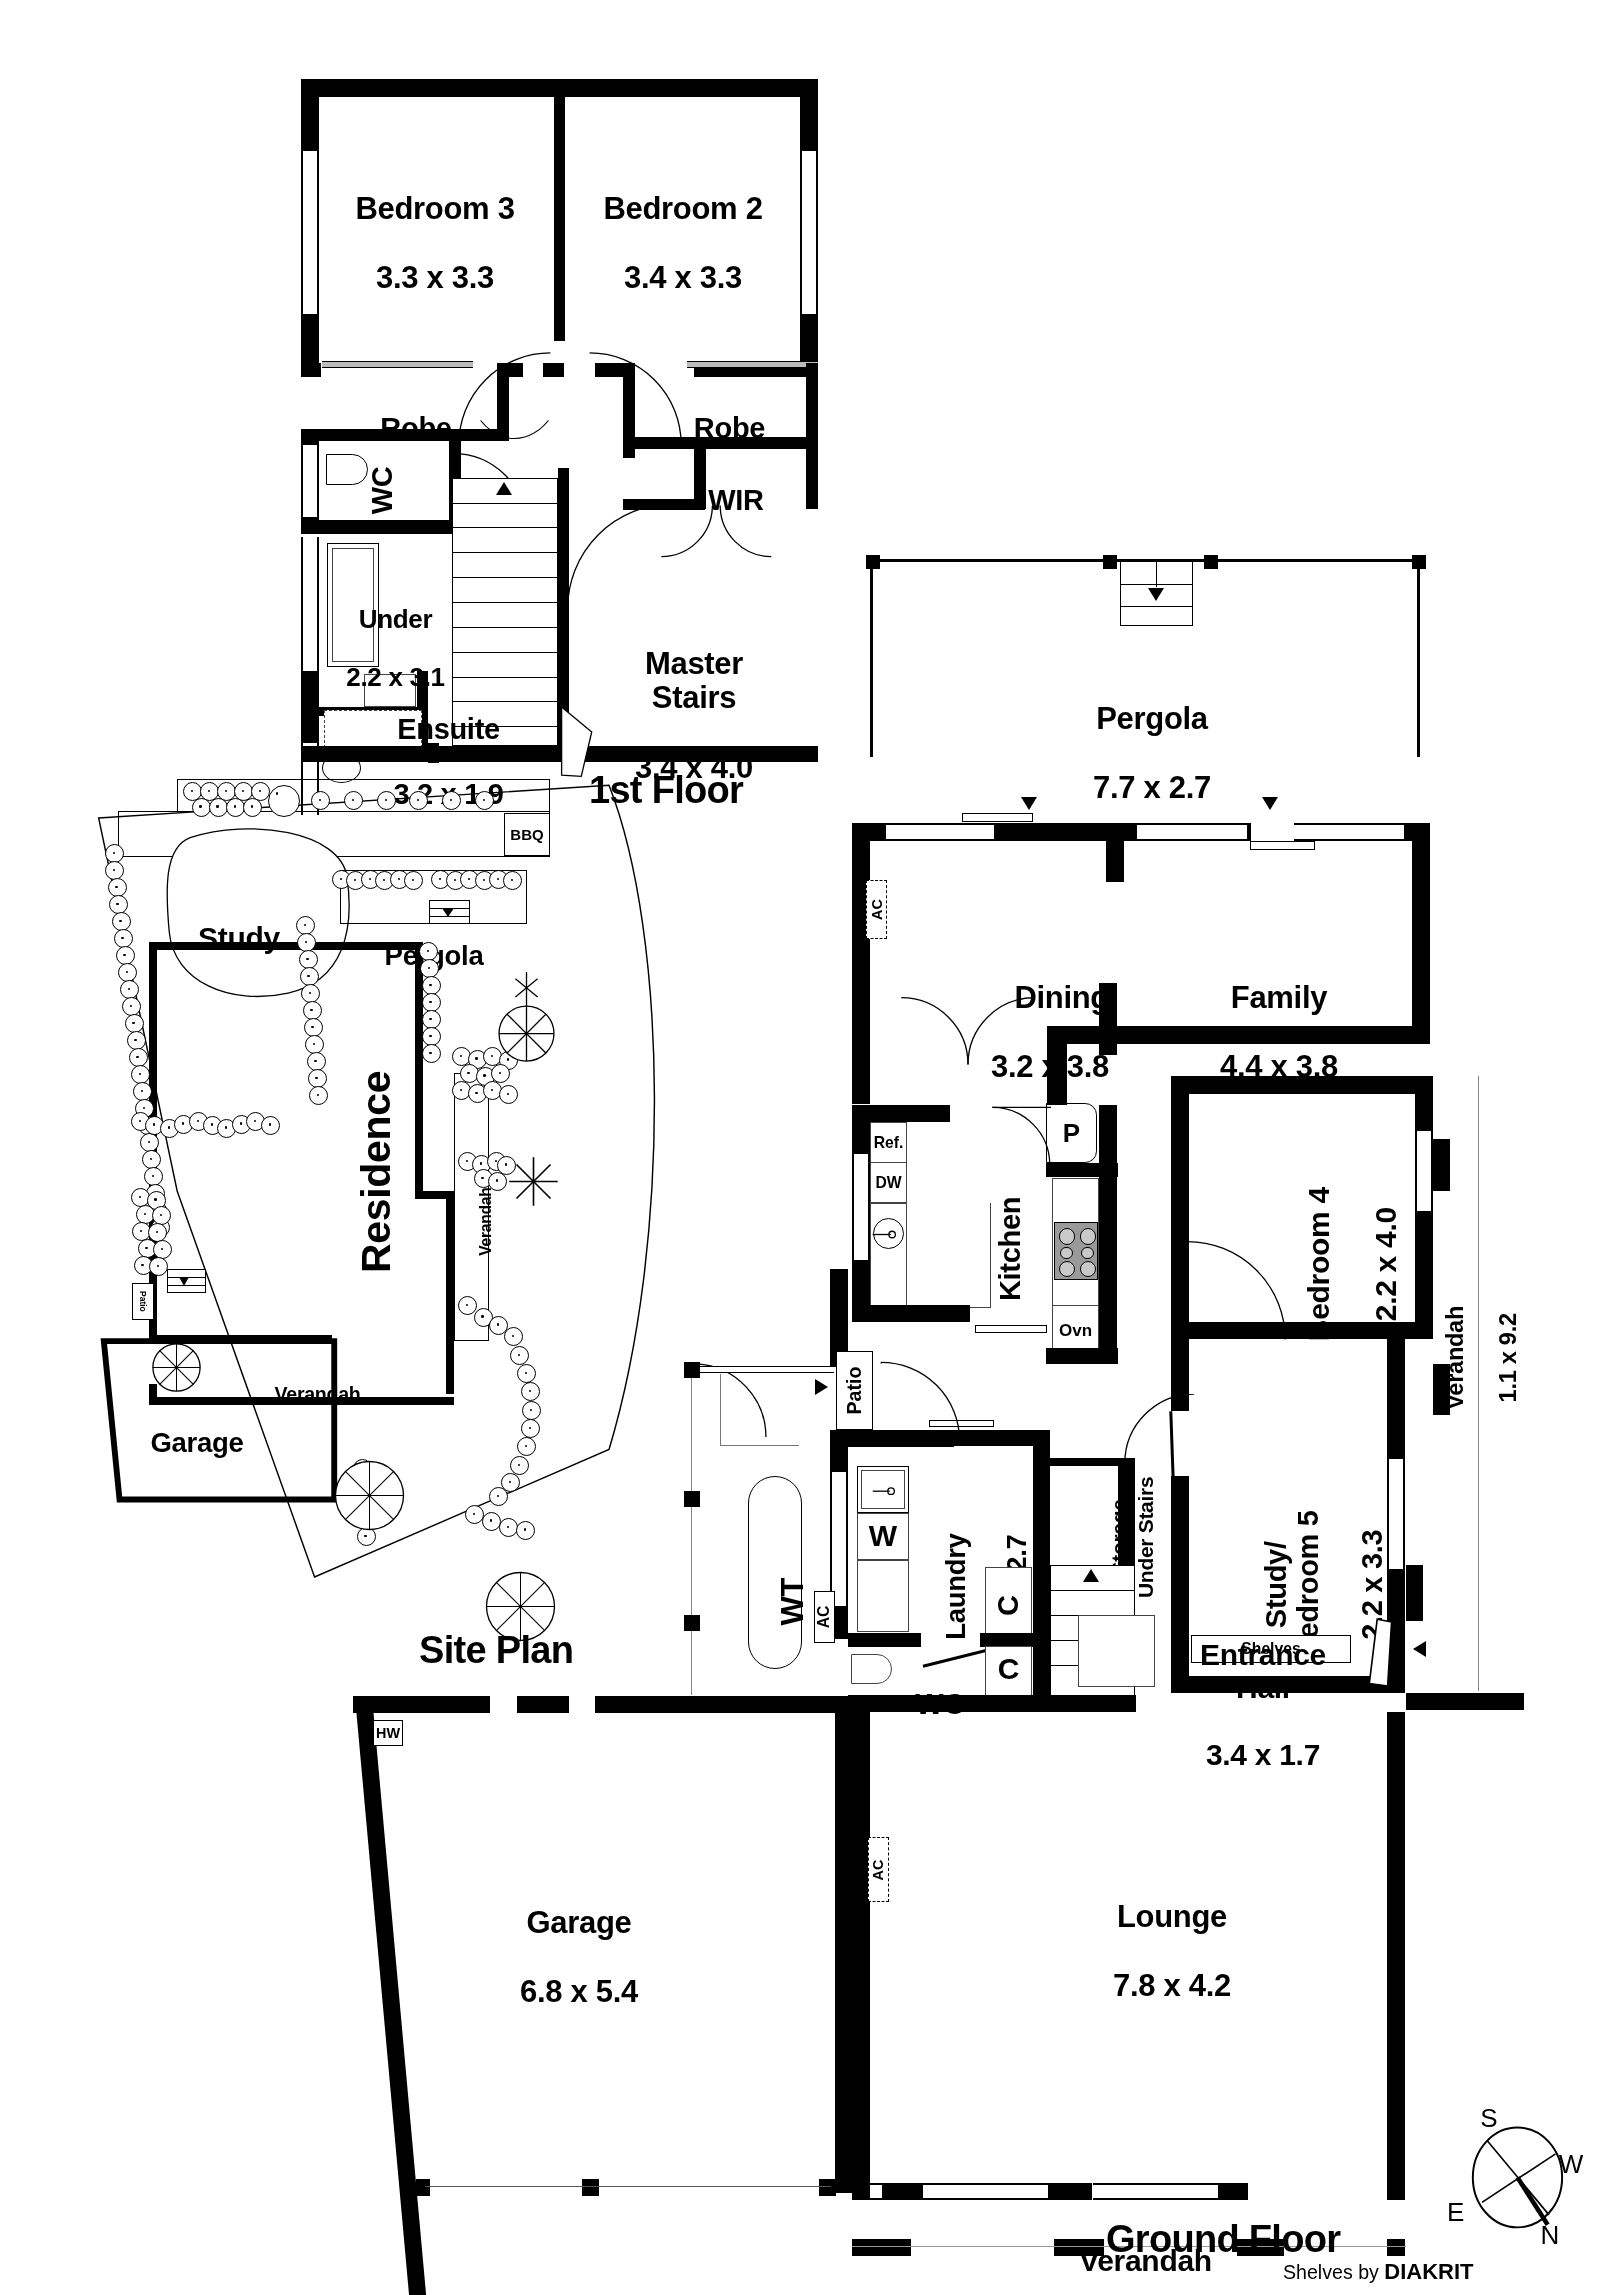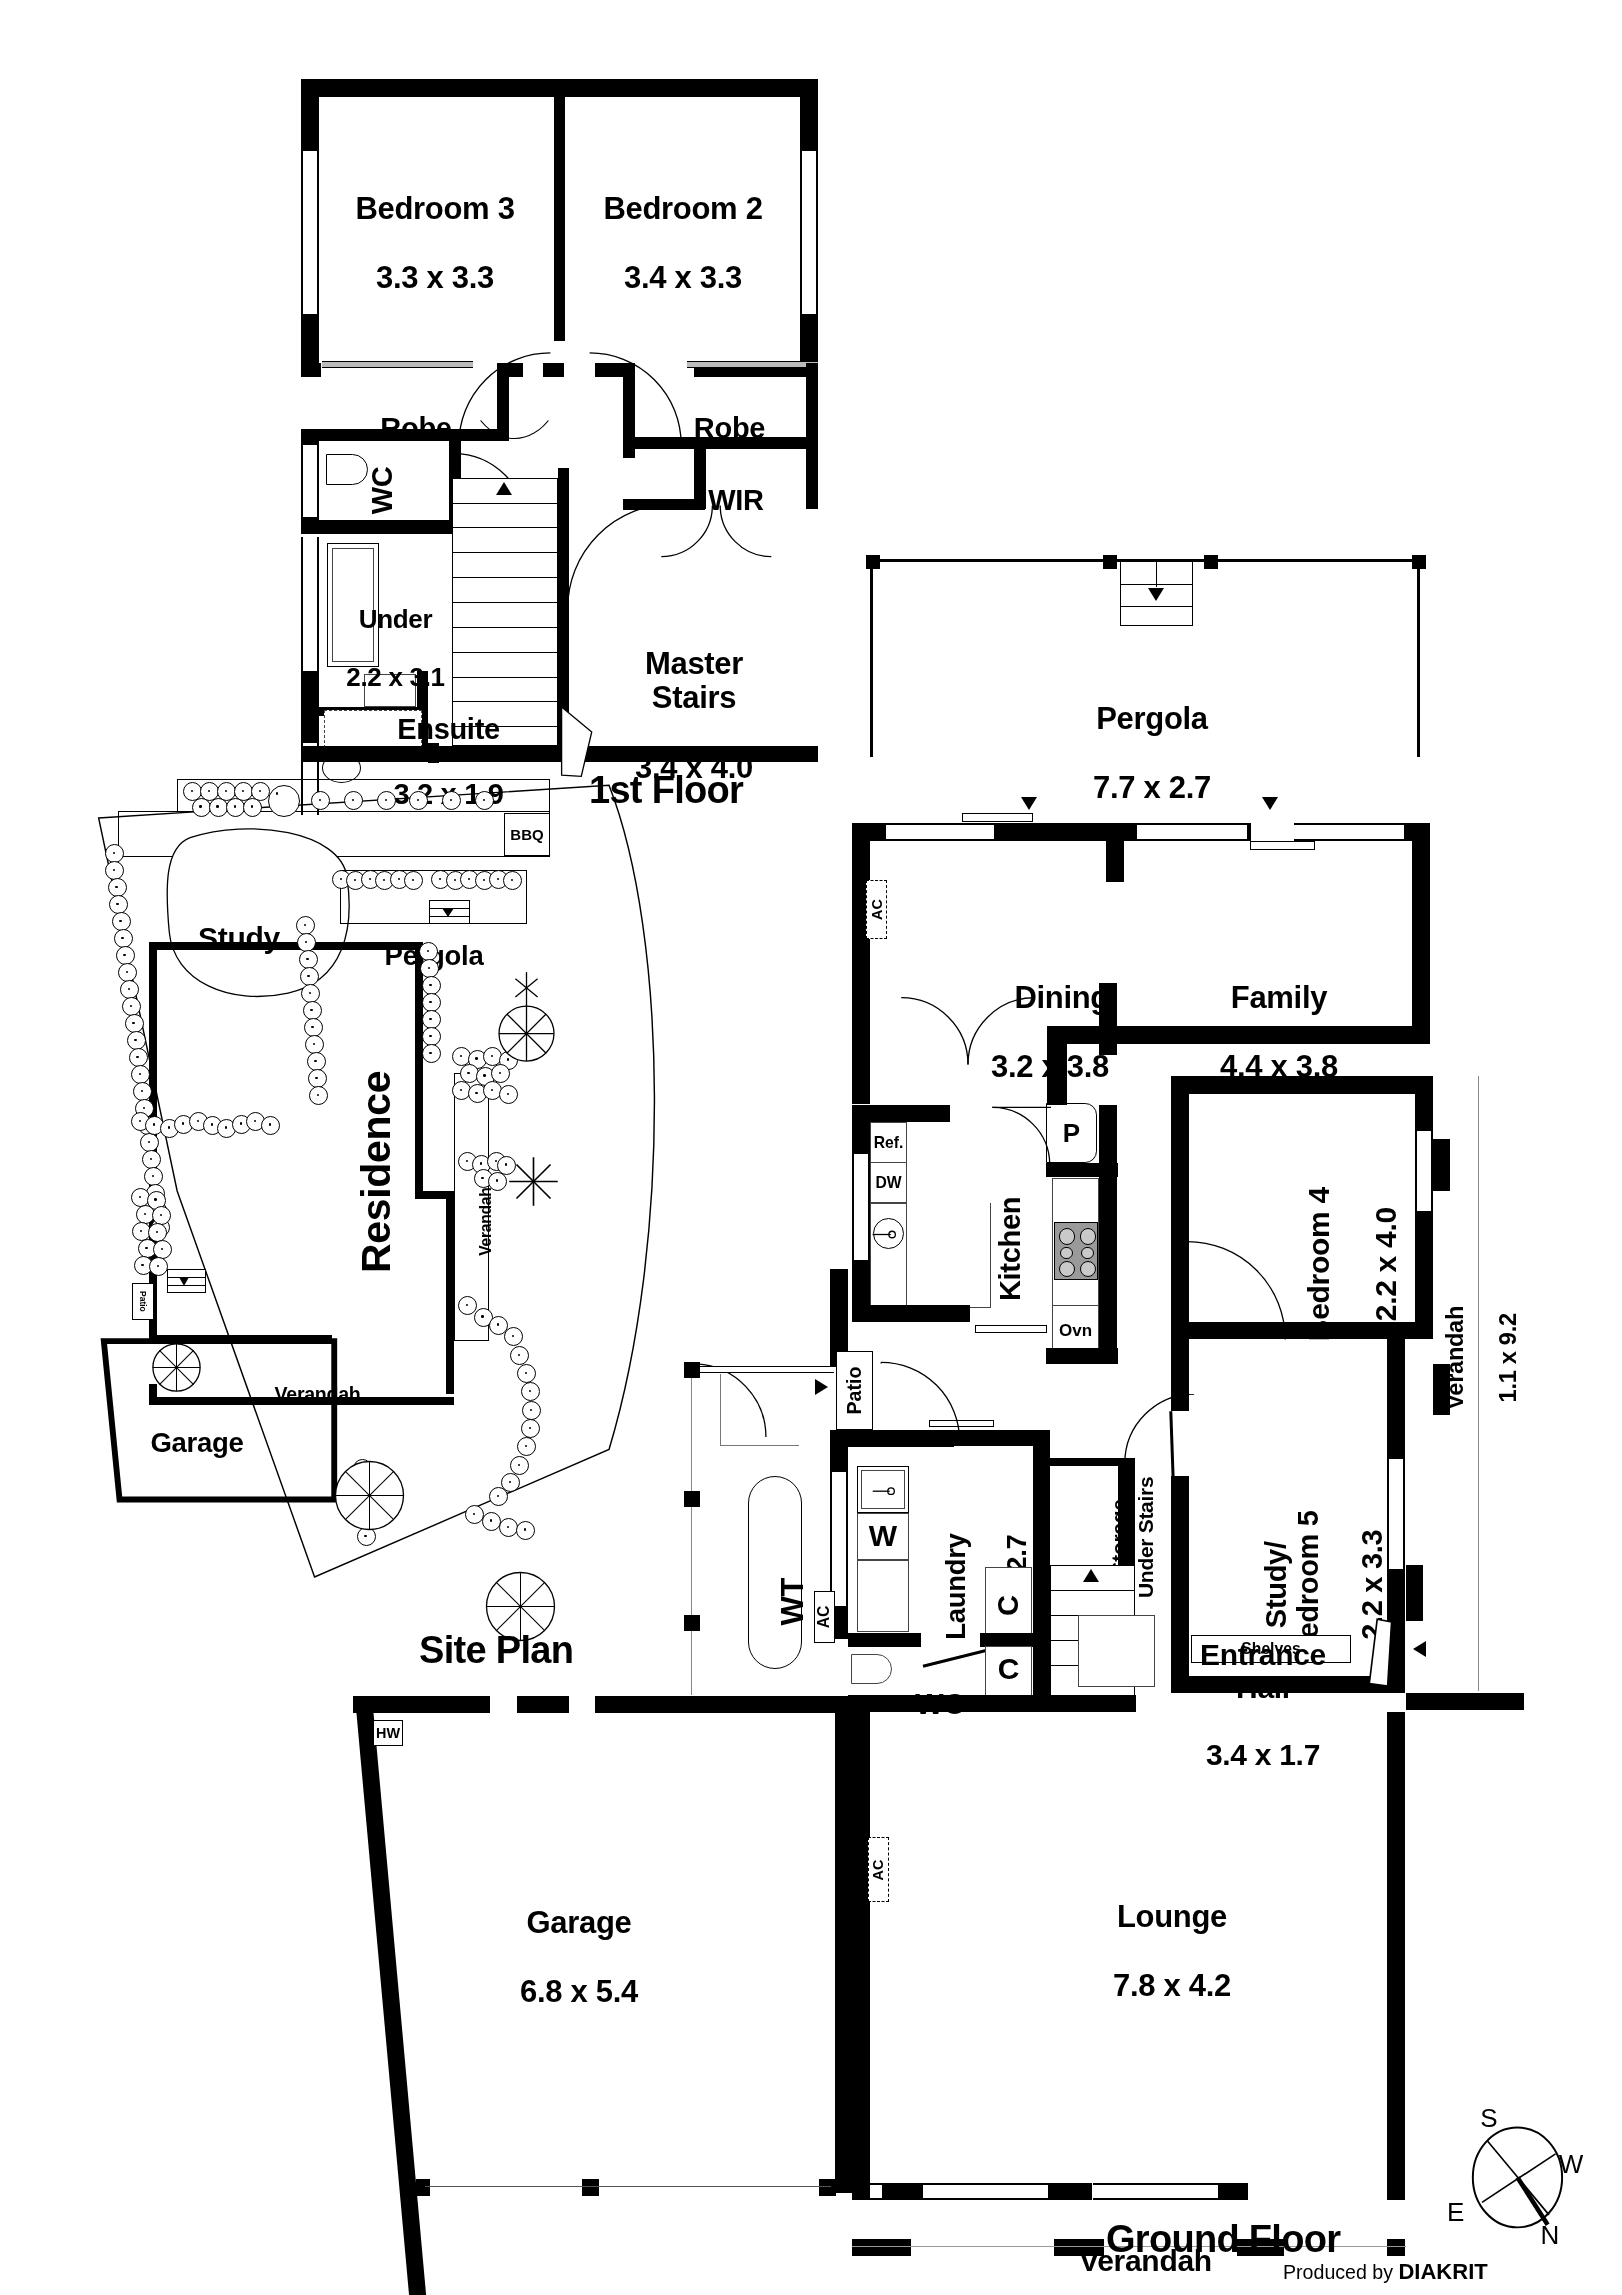--- a/index.html
+++ b/index.html
@@ -818,18 +818,18 @@
       <path d="M 118 118 L 166 190 L 150 168 Z" fill="#000"></path>
       <line x1="118" y1="118" x2="164" y2="190" stroke="#000" stroke-width="7"></line>
     </svg>
     <div class="small-tag" style="left:36px;top:5.2px;width:26px;font-size:26px;font-weight:normal;">S</div>
     <div class="small-tag" style="left:116px;top:51px;width:30px;font-size:26px;font-weight:normal;">W</div>
     <div class="small-tag" style="left:2.6px;top:99px;width:26px;font-size:26px;font-weight:normal;">E</div>
     <div class="small-tag" style="left:97px;top:122px;width:26px;font-size:26px;font-weight:normal;">N</div>
   </div>
 
   <div class="produced" style="left:1283px;top:2259px;">
-    <span>Produced by</span>
+    <span>Shelves by</span>
     <b>DIAKRIT</b>
   </div>
 
 </div>
 
 
 </body></html>

